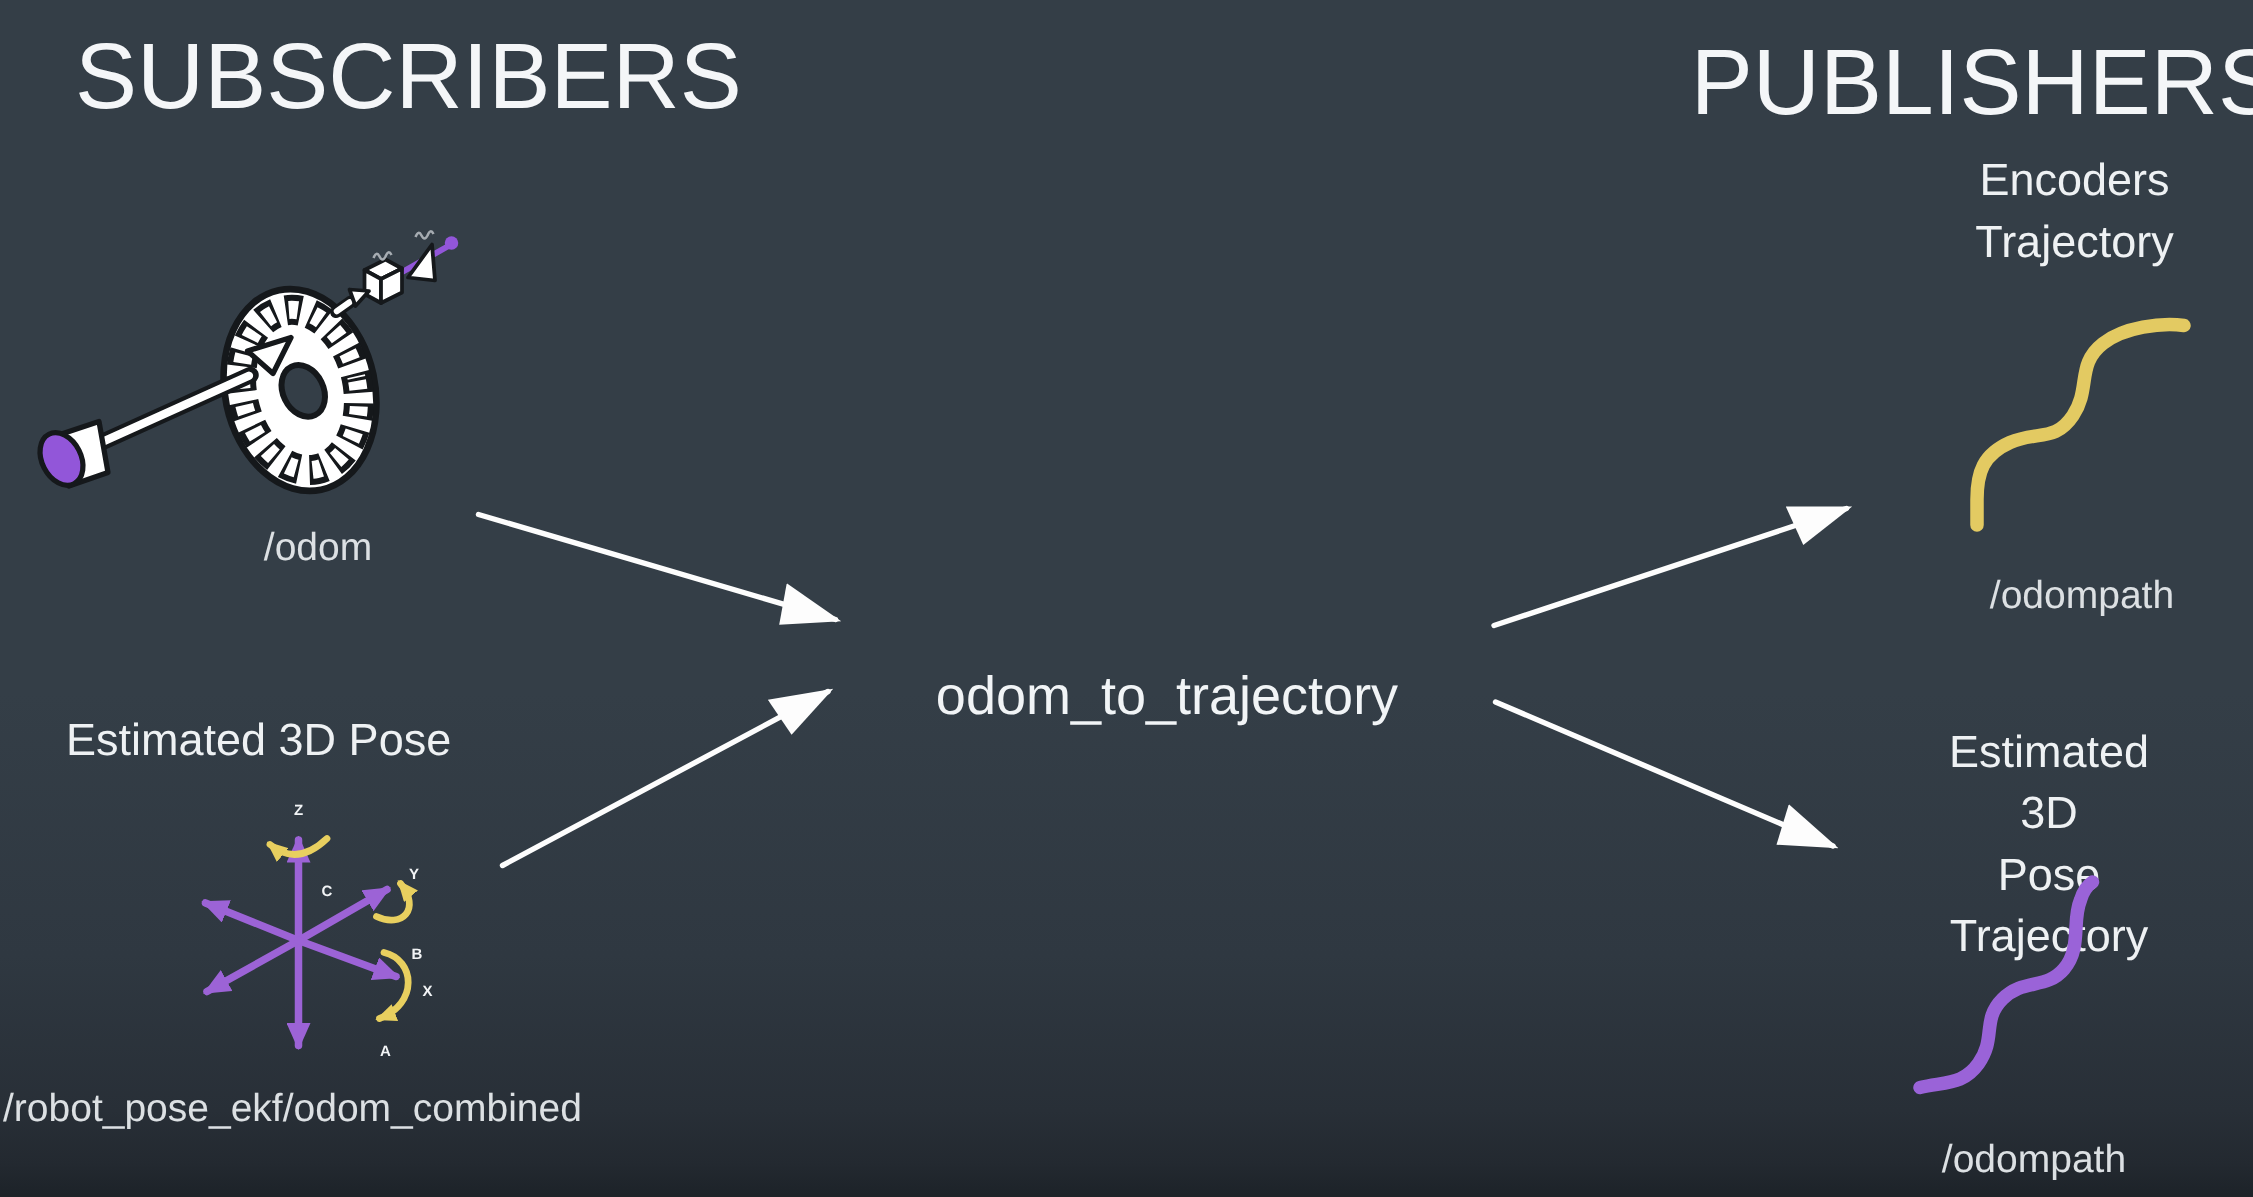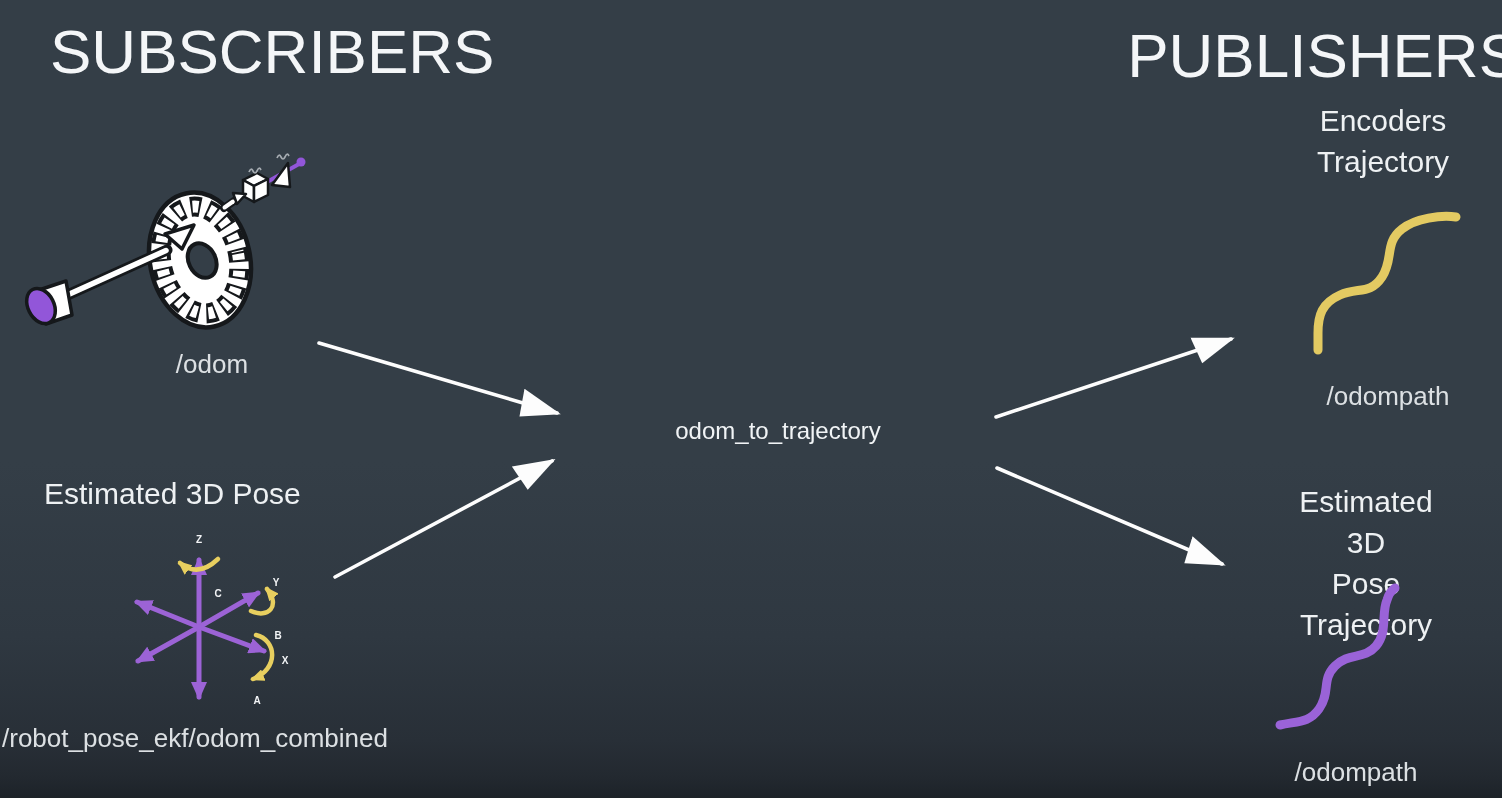--- a/index.html
+++ b/index.html
@@ -7,21 +7,21 @@
     position:relative;width:1502px;height:796px;overflow:hidden;
     font-family:"Liberation Sans",sans-serif;
     background:linear-gradient(180deg,#343e47 0%,#343e47 58%,#2f3841 80%,#282f37 93%,#232930 97.5%,#1d2329 100%);
     padding-left:36px;
   }
   .abs{position:absolute;}
   .heading{font-size:62px;font-weight:400;color:#f4f6f8;letter-spacing:0px;white-space:nowrap;}
   .section-title{font-size:30px;color:#eef1f3;white-space:nowrap;}
   .topic{font-size:26px;color:#dce0e3;white-space:nowrap;text-align:right;}
   .centerx{transform:translateX(-50%);text-align:center;}
-  .node-label{font-size:24px;color:#f1f4f6;transform:translate(-50%,-50%);white-space:nowrap;}
+  .node-label{font-size:36px;color:#f1f4f6;transform:translate(-50%,-50%);white-space:nowrap;margin-top:33px;}
   .pub-title{font-size:30px;color:#eef1f3;line-height:41px;}
   svg{display:block;}
 </style>
 </head>
 <body>
 
 <div class="stage">
 
   <div class="abs heading" style="left:50px;top:16px;">SUBSCRIBERS</div>
   <div class="abs heading" style="right:18px;top:20px;text-align:right;">PUBLISHERS</div>

